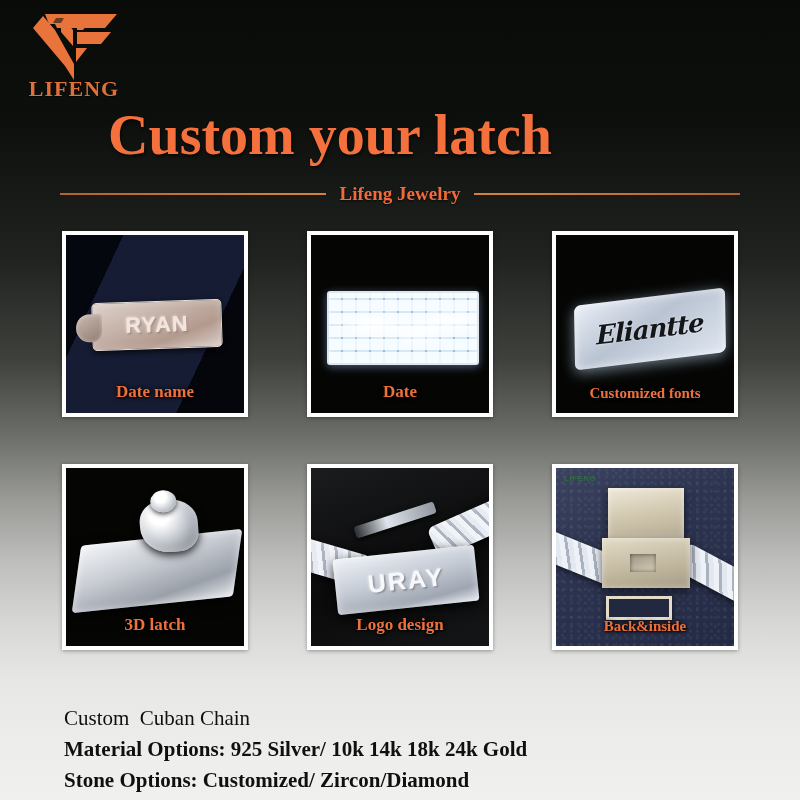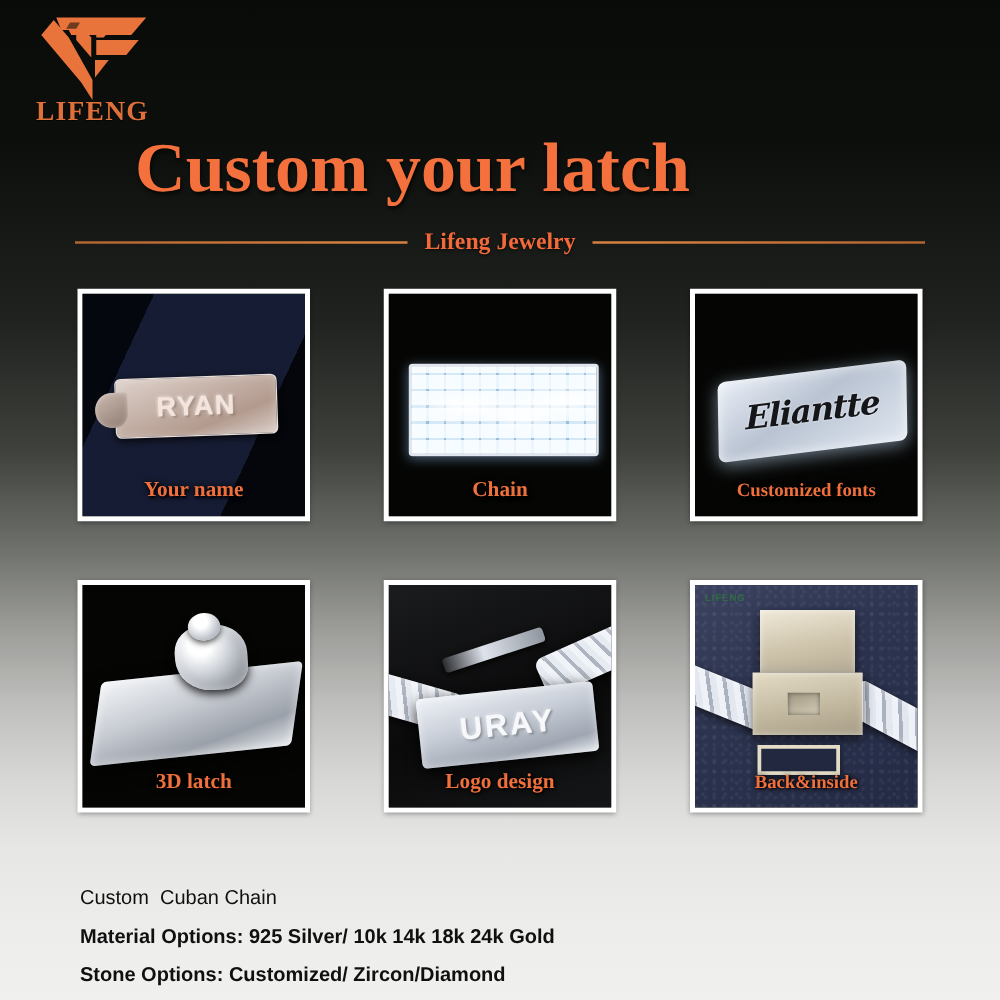--- a/index.html
+++ b/index.html
@@ -341,22 +341,22 @@
     letter-spacing:.5px;
   }
 
   
   .specs{
     position:absolute;
     left:64px; top:703px;
     width:700px;
   }
   .spec-line{
-    font-family:Liberation Sans, sans-serif;
-    font-size:16px;
+    font-family:Liberation Serif, serif;
+    font-size:21px;
     line-height:31px;
     color:#101010;
     white-space:pre;
   }
   .spec-line.bold{ font-weight:bold; }
 </style>
 </head>
 <body>
 
 <div class="poster">
@@ -392,33 +392,33 @@
 
     <div class="card">
       <div class="card-photo">
         <div class="scene">
           <div class="bg-velvet"></div>
           <div class="latch-name pave">
             <div class="tail"></div>
             <div class="txt">RYAN</div>
           </div>
         </div>
-        <div class="card-caption">Your name</div>
+        <div class="card-caption">Date name</div>
       </div>
     </div>
 
     <div class="card">
       <div class="card-photo">
         <div class="scene">
           <div class="bg-black"></div>
           <div class="latch-baguette">
               <div class="glow"></div>
             </div>
         </div>
-        <div class="card-caption">Chain</div>
+        <div class="card-caption">Date</div>
       </div>
     </div>
 
     <div class="card">
       <div class="card-photo">
         <div class="scene">
           <div class="bg-black"></div>
           <div class="latch-script pave">
             <div class="script">Eliantte</div>
           </div>

